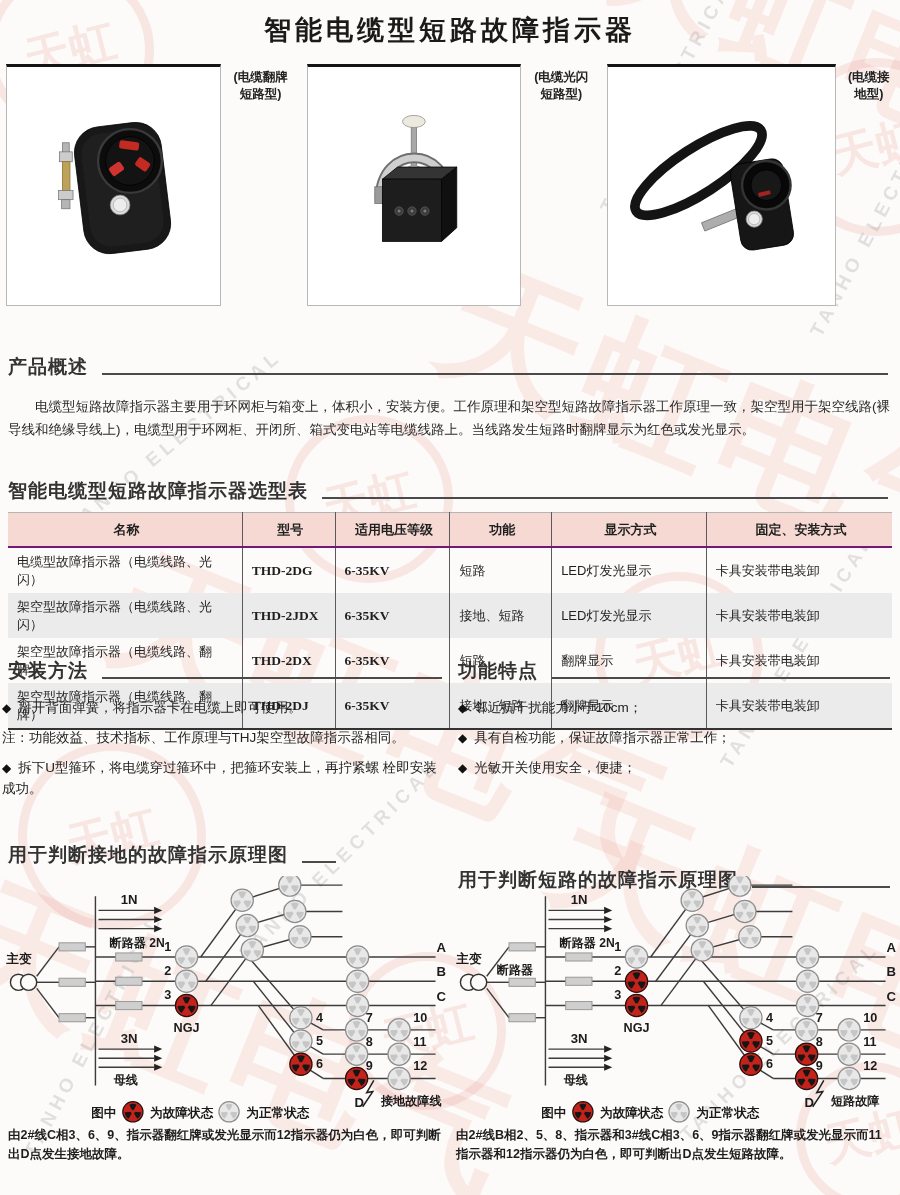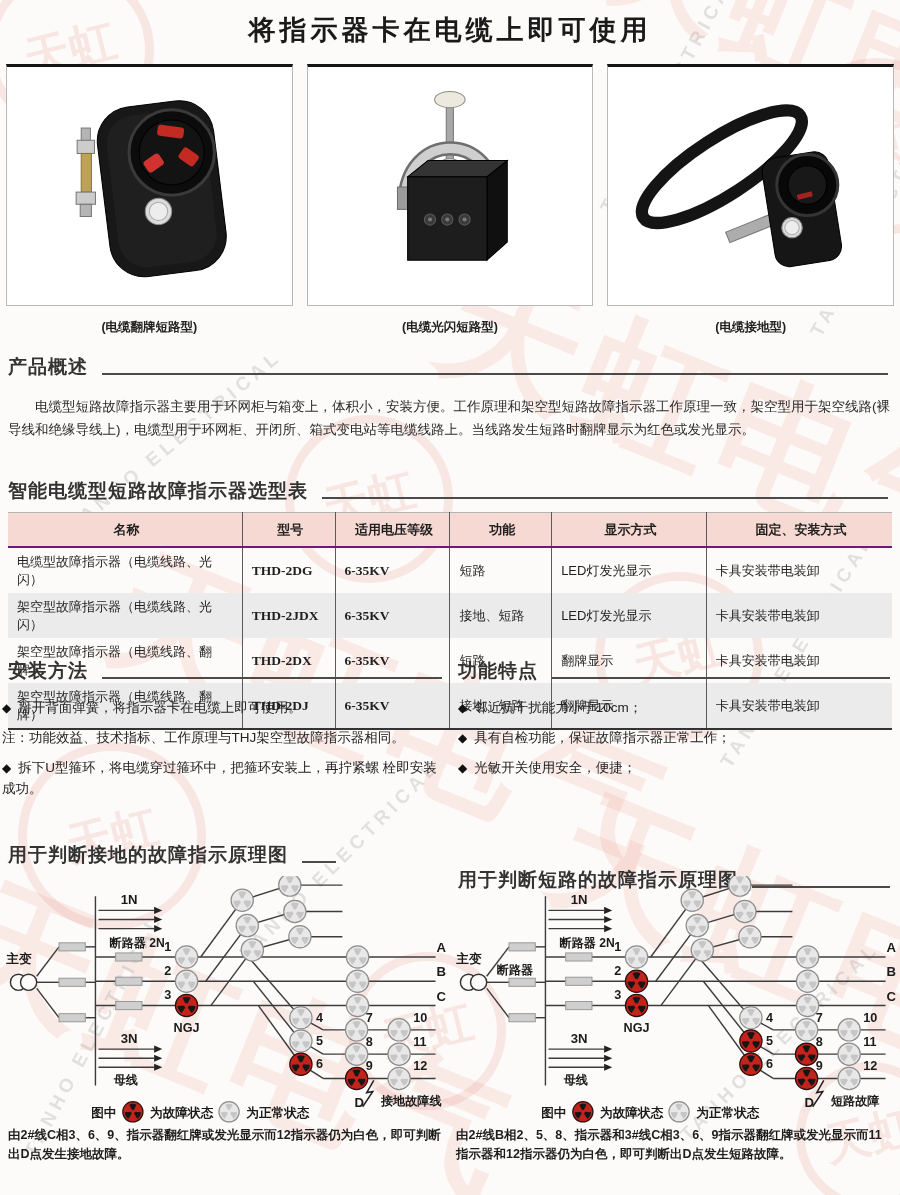--- a/index.html
+++ b/index.html
@@ -12,21 +12,21 @@
   .wm-logo span{color:rgba(205,45,35,.10);font-weight:bold;font-size:46px;transform:rotate(-14deg);}
   .wm-cn{position:absolute;color:rgba(224,96,78,.11);font-weight:bold;white-space:nowrap;letter-spacing:8px;}
   .wm-en{position:absolute;color:rgba(120,120,120,.20);font-weight:bold;font-size:19px;
          letter-spacing:5px;white-space:nowrap;transform-origin:left top;}
   .content{position:absolute;inset:0;z-index:1;}
   
   .title{position:absolute;top:12px;left:0;width:100%;text-align:center;font-size:27px;
          font-weight:bold;letter-spacing:4px;color:#1a1a1a;}
   
   .products{position:absolute;top:64px;left:6px;right:6px;display:flex;gap:14px;}
-  .products figure{margin:0;flex:1;display:flex;flex-direction:column;gap:8px;}
+  .products figure{margin:0;flex:1;display:flex;flex-direction:row;gap:8px;}
   .pbox{background:#fff;border:1px solid #b8b8b8;border-top:3px solid #141414;height:238px;
         display:flex;align-items:center;justify-content:center;}
   .pbox svg{width:100%;height:100%;}
   .pcap{text-align:center;font-size:12.5px;font-weight:600;color:#222;margin-top:5px;}
   
   .sec-head{position:absolute;display:flex;align-items:flex-end;}
   .sec-head h2{margin:0;font-size:19px;font-weight:bold;color:#333;letter-spacing:1px;white-space:nowrap;}
   .sec-head .rule{flex:1;border-bottom:2px solid #4a4a4a;margin:0 2px 5px 14px;}
   
   .overview-body{position:absolute;top:396px;left:8px;right:8px;font-size:13.5px;line-height:1.68;
@@ -85,21 +85,21 @@
       <div class="wm-en" style="left: 806px; top: 330px; transform: rotate(-62deg);">TANHO ELECTRICAL</div>
       <div class="wm-en" style="left: 64px; top: 520px; transform: rotate(-40deg);">TANHO ELECTRICAL</div>
       <div class="wm-en" style="left: 716px; top: 760px; transform: rotate(-58deg);">TANHO ELECTRICAL</div>
       <div class="wm-en" style="left: 236px; top: 948px; transform: rotate(-45deg);">TANHO ELECTRICAL</div>
       <div class="wm-en" style="left: 676px; top: 1130px; transform: rotate(-45deg);">TANHO ELECTRICAL</div>
       <div class="wm-en" style="left: 20px; top: 1150px; transform: rotate(-62deg);">TANHO ELECTRICAL</div>
     </div>
 
   <div class="content">
 
-    <div class="title">将指示器卡在电缆上即可使用</div>
+    <div class="title">智能电缆型短路故障指示器</div>
 
     <div class="products">
       <figure>
         <div class="pbox">
           <svg viewBox="0 0 280 210">
             <g>
               <g transform="rotate(-7 150 110)">
                 <rect x="95" y="24" width="115" height="168" rx="34" fill="#181818" stroke="#000"></rect>
                 <rect x="104" y="33" width="97" height="150" rx="28" fill="#262626" opacity="0.55"></rect>
               </g>

